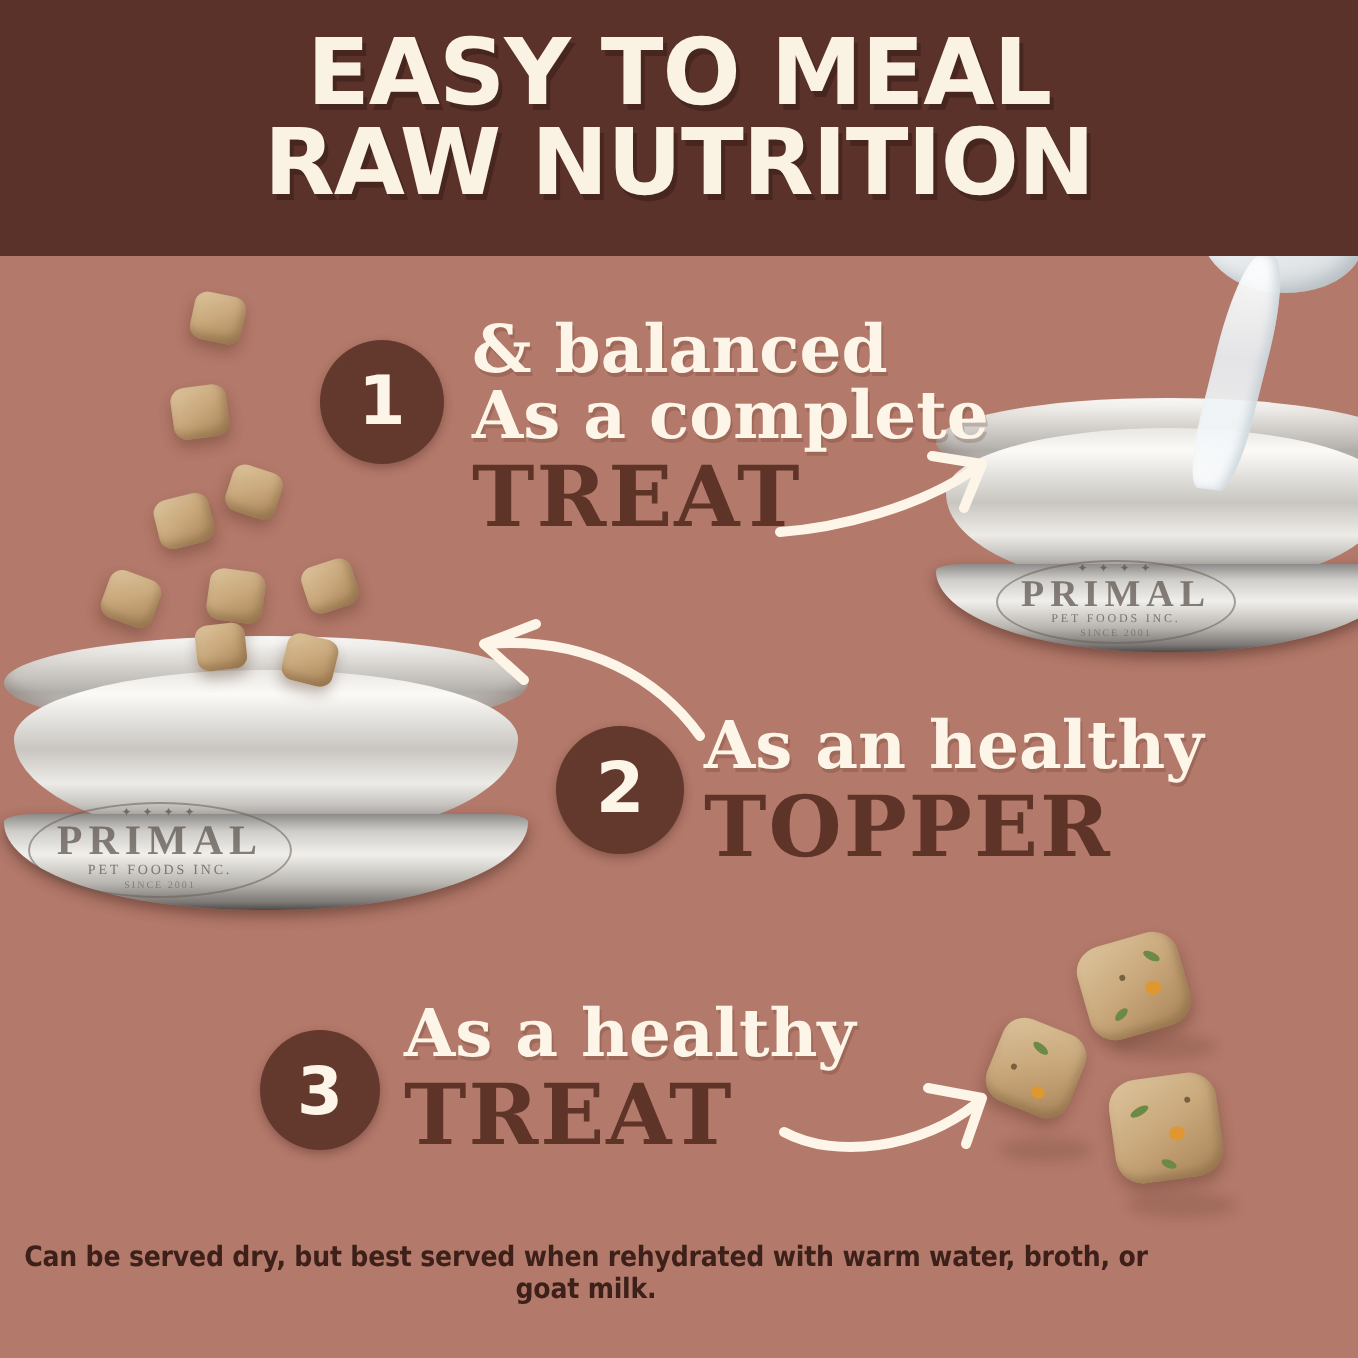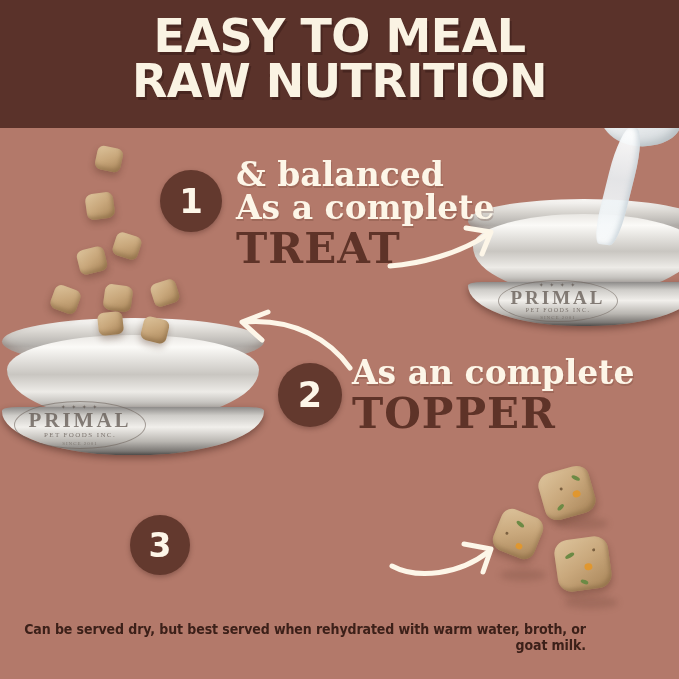--- a/index.html
+++ b/index.html
@@ -124,21 +124,21 @@
     font-family:"DejaVu Serif", serif;
     font-weight:bold;
     letter-spacing:1px;line-height:1.0;
     white-space:nowrap;
   }
 
   .arrow{position:absolute;}
   .arrow svg{display:block;overflow:visible;}
 
   .caption{
-    position:absolute;left:0;bottom:26px;width:586px;text-align:right;
+    position:absolute;left:0;bottom:26px;width:586px;text-align:center;
     color:#3c2019;
     font-family:"DejaVu Sans Condensed","DejaVu Sans", sans-serif;
     font-size:14px;font-weight:600;letter-spacing:-0.1px;
     z-index:7;
   }
 </style>
 </head>
 <body>
 
 <div id="canvas">
@@ -293,26 +293,30 @@
     <div class="arrow" style="left:238px;top:310px;width:116px;height:62px;">
       <svg width="116" height="62" viewBox="0 0 116 62">
         <path d="M112 58 C 92 30, 56 8, 6 12" stroke="#fdf6e8" stroke-width="5" fill="none" stroke-linecap="round"></path>
         <path d="M30 2 L4 12 L24 30" stroke="#fdf6e8" stroke-width="5" fill="none" stroke-linecap="round" stroke-linejoin="round"></path>
       </svg>
     </div>
     <div class="badge" style="left:278px;top:363px;width:64px;height:64px;font-size:35px;">
       <span>2</span>
     </div>
     <div class="step-text" style="left:352px;top:356px;">
-      <div class="line-script" style="font-size:33px;">As an complete</div>
+      <div class="line-script" style="font-size:33px;">As an healthy</div>
       <div class="line-word" style="font-size:42px;margin-top:4px;">TOPPER</div>
     </div>
 
     <div class="badge" style="left:130px;top:515px;width:60px;height:60px;font-size:33px;">
       <span>3</span>
+    </div>
+    <div class="step-text" style="left:202px;top:500px;">
+      <div class="line-script" style="font-size:33px;">As a healthy</div>
+      <div class="line-word" style="font-size:42px;margin-top:4px;">TREAT</div>
     </div>
     <div class="arrow" style="left:390px;top:538px;width:112px;height:46px;">
       <svg width="112" height="46" viewBox="0 0 112 46">
         <path d="M2 28 C 28 42, 70 36, 98 14" stroke="#fdf6e8" stroke-width="5" fill="none" stroke-linecap="round"></path>
         <path d="M74 6 L101 11 L93 34" stroke="#fdf6e8" stroke-width="5" fill="none" stroke-linecap="round" stroke-linejoin="round"></path>
       </svg>
     </div>
   </div>
 
   <div class="caption">Can be served dry, but best served when rehydrated with warm water, broth, or goat milk.</div>

